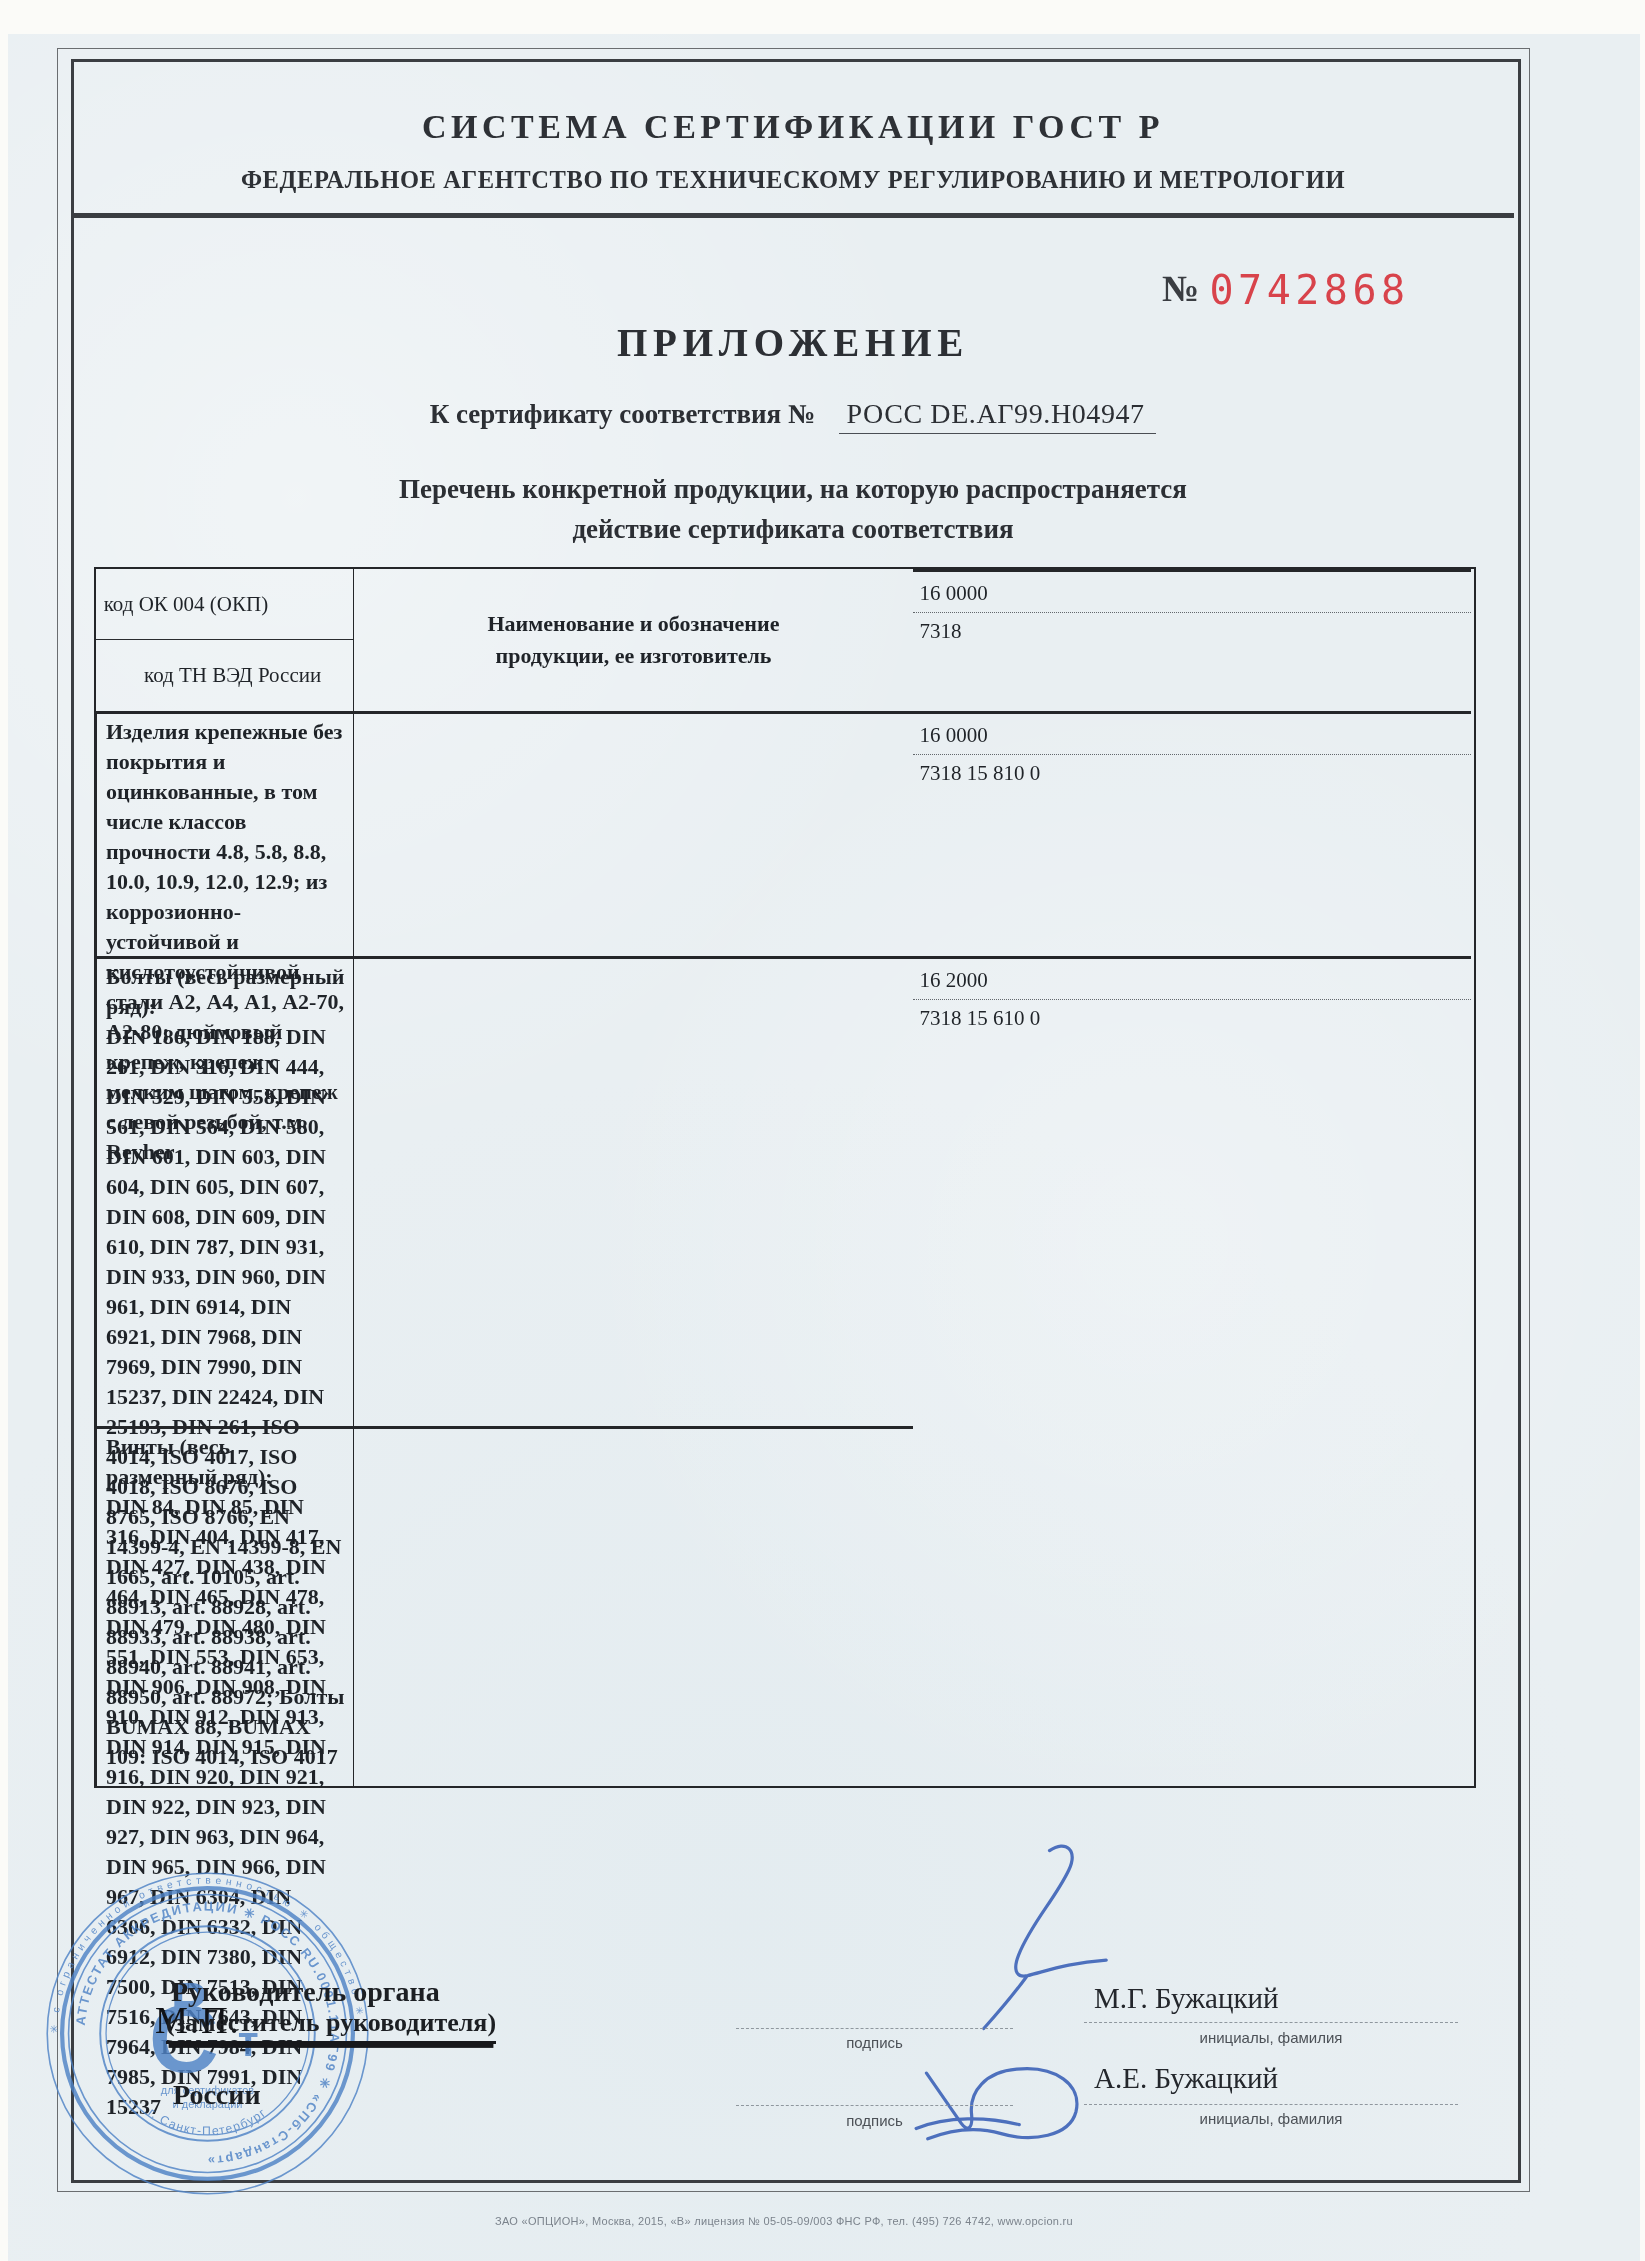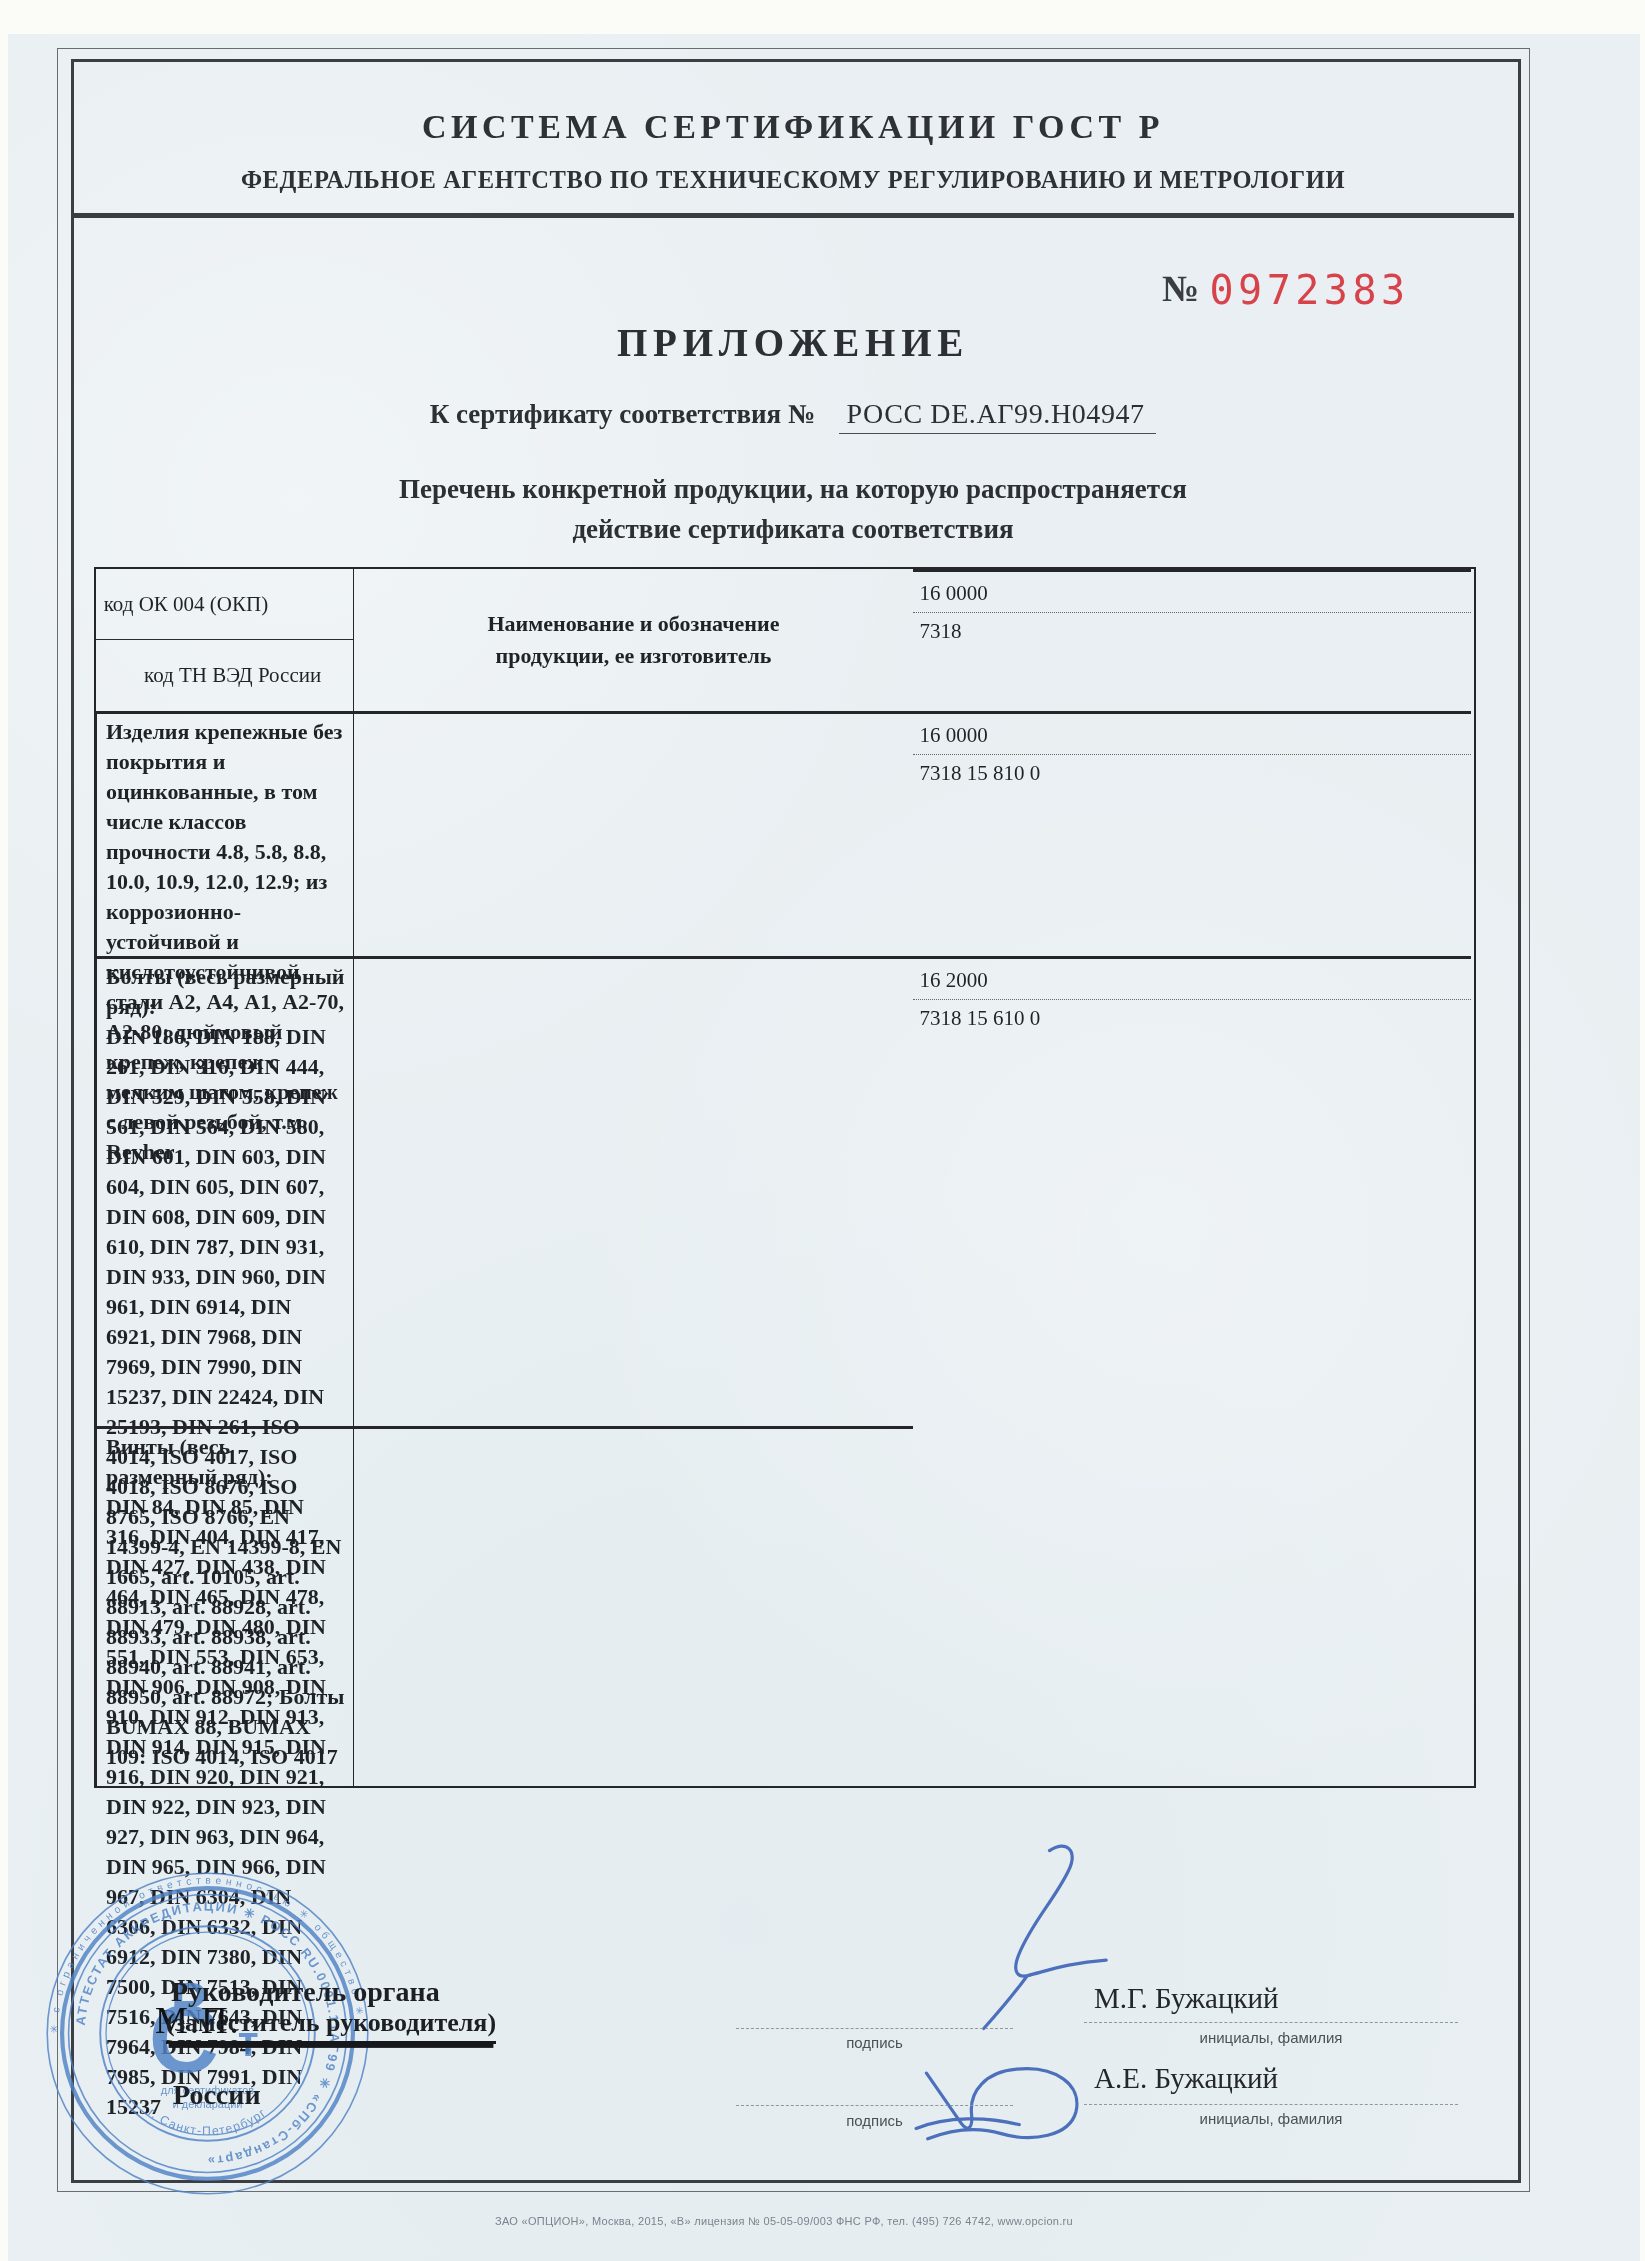--- a/index.html
+++ b/index.html
@@ -126,21 +126,21 @@
 
 <div class="frame-outer"></div>
 <div class="frame-inner"></div>
 
 <div class="centerband title-main">СИСТЕМА СЕРТИФИКАЦИИ ГОСТ Р</div>
 <div class="centerband title-sub">ФЕДЕРАЛЬНОЕ АГЕНТСТВО ПО ТЕХНИЧЕСКОМУ РЕГУЛИРОВАНИЮ И МЕТРОЛОГИИ</div>
 <div class="header-rule"></div>
 
 <div class="doc-number">
   <span class="no-sign">№</span>
-  <span class="no-digits" id="form-digits" style="color: rgb(216, 67, 75);">0972383</span>
+  <span class="no-digits" id="form-digits" style="color: rgb(216, 67, 75);">0742868</span>
 </div>
 
 <div class="centerband appendix-title">ПРИЛОЖЕНИЕ</div>
 
 <div class="centerband cert-line" style="top:398px">
   <span class="cert-label">К сертификату соответствия №</span>
   <span class="cert-number">РОСС DE.АГ99.Н04947</span>
 </div>
 
 <div class="centerband purpose-text">Перечень конкретной продукции,  на которую распространяется

